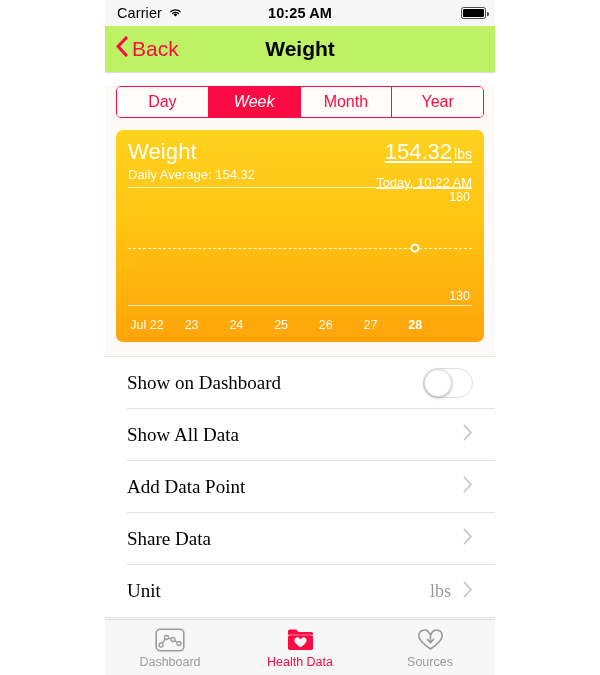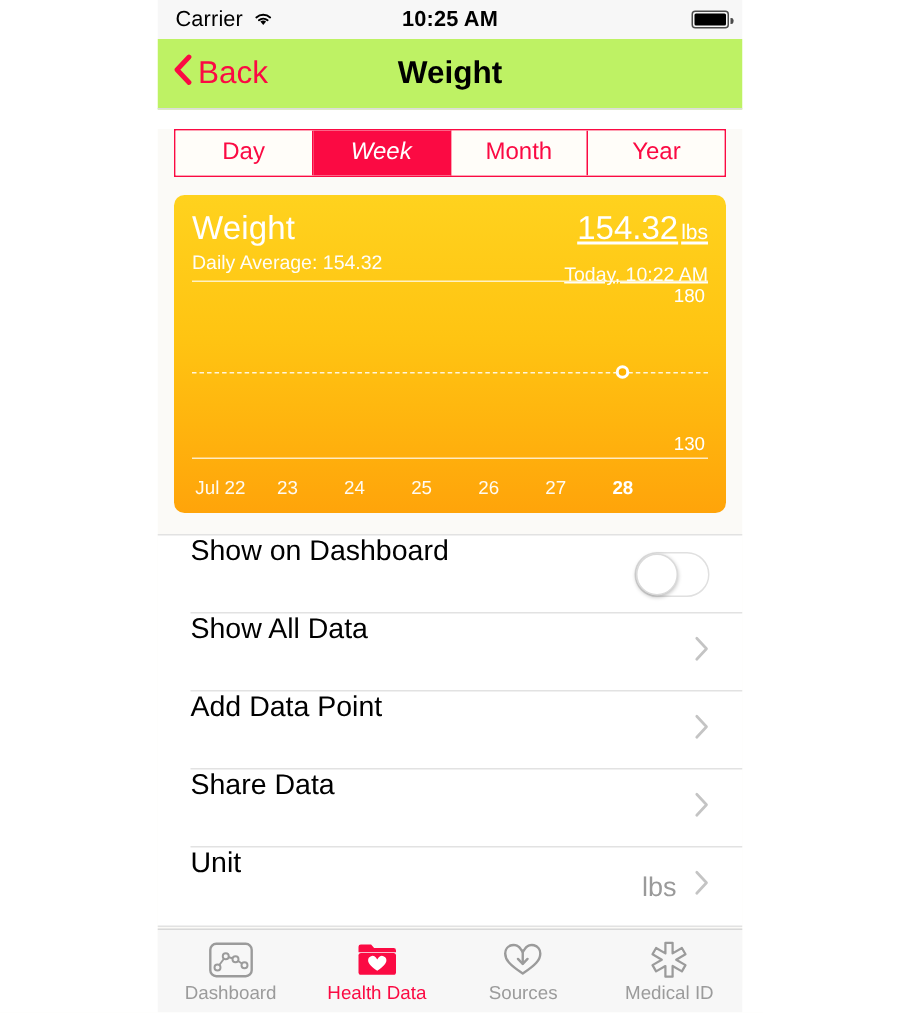--- a/index.html
+++ b/index.html
@@ -104,21 +104,21 @@
     height: 574px;
     position: relative;
   }
 
   
   .segmented {
     margin: 13px 11px 12px 11px;
     height: 30px;
     display: flex;
     border: 1px solid #fb0a43;
-    border-radius: 0;
+    border-radius: 5px;
     overflow: hidden;
     background: #fffdf9;
   }
   .seg {
     flex: 1;
     display: flex;
     align-items: center;
     justify-content: center;
     font-size: 16px;
     color: #fb0a43;
@@ -208,23 +208,25 @@
     margin-top: 14px;
     background: #ffffff;
     border-top: 1px solid #e2e2e2;
     border-bottom: 1px solid #e2e2e2;
   }
   .row {
     height: 52px;
     margin-left: 22px;
     padding-right: 22px;
     display: flex;
+    align-items: center;
     border-bottom: 1px solid #e2e2e2;
     cursor: pointer;
     box-sizing: border-box;
+    font-family: Liberation Serif, serif;
   }
   .row:last-child { border-bottom: none; }
   .row-label { font-size: 19px; color: #000; }
   .row-right {
     margin-left: auto;
     display: flex;
     align-items: center;
     gap: 12px;
   }
   .row-value { font-size: 18px; color: #9a9a9a; }
@@ -442,25 +444,15 @@
       <span class="tab-icon">
         <svg width="27" height="25" viewBox="0 0 27 25">
           <path d="M13.5 22 C5 16.4 1.8 13 1.8 8.6 A5.6 5.6 0 0 1 12.3 5.9 l1.2 1.9 1.2 -1.9 A5.6 5.6 0 0 1 25.2 8.6 C25.2 13 22 16.4 13.5 22 Z" stroke="#9b9b9b" stroke-width="1.6" fill="none" stroke-linejoin="round"></path>
           <path d="M13.5 6.8 V15.4" stroke="#9b9b9b" stroke-width="1.6" fill="none" stroke-linecap="round"></path>
           <path d="M10.3 12.3 L13.5 15.6 L16.7 12.3" stroke="#9b9b9b" stroke-width="1.6" fill="none" stroke-linecap="round" stroke-linejoin="round"></path>
         </svg>
       </span>
       <span class="tab-label">Sources</span>
     </div>
 
-    <div class="tab">
-      <span class="tab-icon">
-        <svg width="26" height="26" viewBox="0 0 26 26">
-          <g stroke="#9b9b9b" stroke-width="1.5" fill="none" stroke-linejoin="round">
-            <path d="M10.6 1.5 h4.8 v7.1 l6.2 -3.6 2.4 4.2 -6.2 3.6 6.2 3.6 -2.4 4.2 -6.2 -3.6 v7.1 h-4.8 v-7.1 l-6.2 3.6 -2.4 -4.2 6.2 -3.6 -6.2 -3.6 2.4 -4.2 6.2 3.6 Z"></path>
-          </g>
-        </svg>
-      </span>
-      <span class="tab-label">Medical ID</span>
-    </div>
 
   </div>
 </div>
 
 </body></html>

